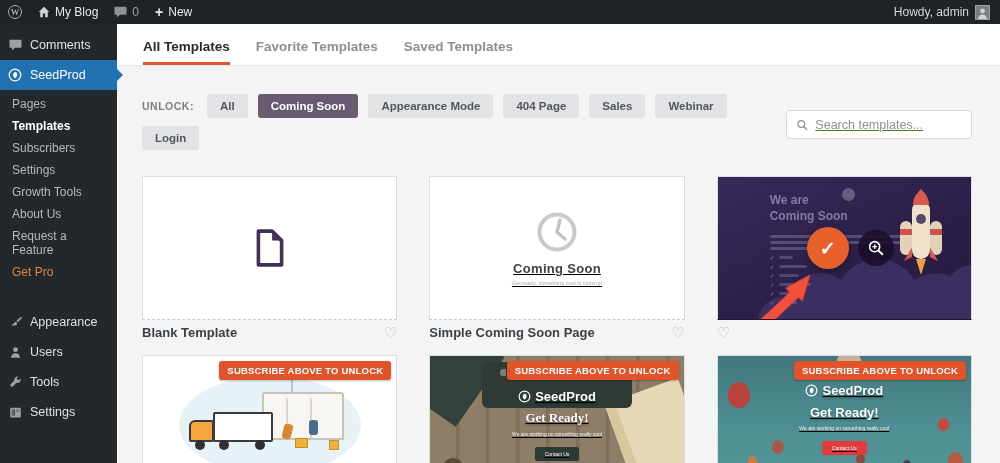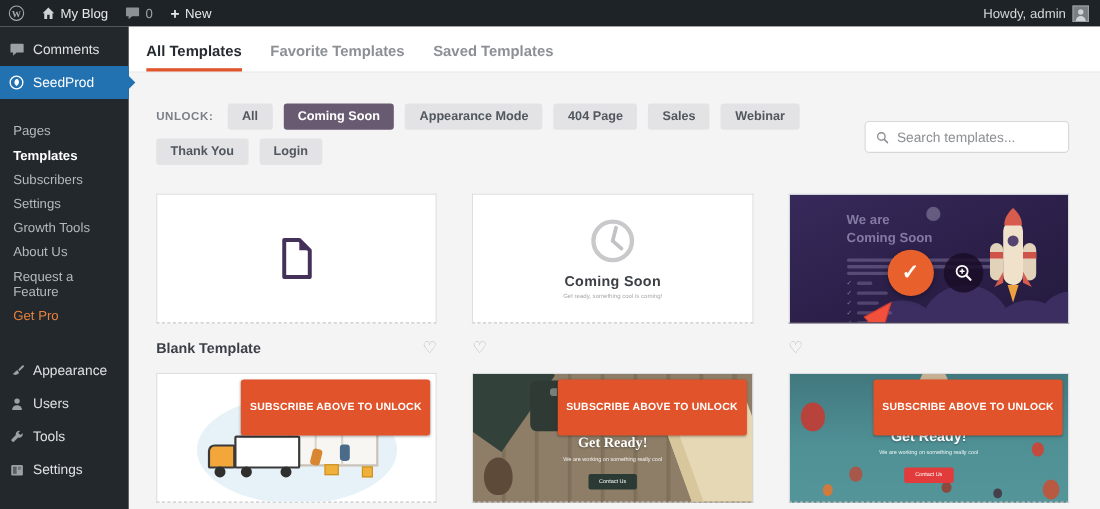--- a/index.html
+++ b/index.html
@@ -21,56 +21,56 @@
     align-items:end; justify-content:center; overflow:hidden; }
 
   
   .sidebar { position:absolute; top:24px; left:0; bottom:0; width:117px; background:#23282d;
     color:#dee0e2; font-size:12.5px; z-index:20; padding-top:6px; }
   .menu-item { display:flex; align-items:center; gap:8px; padding:8px 8px; cursor:pointer; position:relative; }
   .menu-item .mi-icon { width:14px; display:flex; justify-content:center; flex:none; }
   .menu-item.active { background:#2271b1; color:#fff; }
   .menu-arrow { position:absolute; right:-6px; top:50%; transform:translateY(-50%); width:0; height:0;
     border-top:7px solid transparent; border-bottom:7px solid transparent; border-left:7px solid #2271b1; }
-  .submenu { padding:3px 0 10px;margin-top:15px; }
+  .submenu { padding:3px 0 10px; }
   .submenu-item { padding:4px 12px; color:#b4b9be; font-size:12px; cursor:pointer; }
   .submenu-item.current { color:#fff; font-weight:bold; }
   .submenu-item.pro { color:#e8813c; }
   .menu-gap { height:14px; }
 
   
-  .content-header { position:absolute; left:107px; top:24px; right:0; height:42px; background:#fff;
+  .content-header { position:absolute; left:117px; top:24px; right:0; height:42px; background:#fff;
     border-bottom:1px solid #e3e5e8; display:flex; align-items:flex-end; padding-left:26px; gap:26px; z-index:10; }
   .tab { font-size:13.5px; font-weight:600; color:#8c8f94; padding-bottom:11px; cursor:pointer; }
   .tab.active { color:#262b31; font-weight:700; border-bottom:3px solid #e0552c; padding-bottom:8px; }
 
   
   .page-body { position:absolute; left:117px; top:66px; right:0; bottom:0; background:#f4f4f5;
     padding:0 28px 0 25px; }
   .filters { margin-top:28px; }
   .filter-row { display:flex; align-items:center; gap:10px; margin-bottom:8px; }
   .filter-label { font-size:10.5px; font-weight:bold; color:#7b7f87; letter-spacing:.5px; margin-right:3px; }
   .fbtn { background:#e3e3e6; color:#50575e; font-size:11.5px; font-weight:700; padding:6px 13px;
     border:none; border-radius:3px; cursor:pointer; font-family:inherit; }
   .fbtn.active { background:#685a70; color:#fff; }
   .searchbox { position:absolute; top:44px; right:28px; width:186px; height:29px; background:#fff;
     border:1px solid #d5d7db; border-radius:4px; display:flex; align-items:center; padding:0 9px; gap:7px; }
   .searchbox input { border:none; outline:none; width:100%; font-size:12.5px; color:#4d7c0f;
-    font-family:inherit; background:transparent; }
+    font-family:inherit; background:transparent;text-decoration:underline; }
   .searchbox input::placeholder { color:#8c8f94; }
 
   
   .grid { margin-top:26px; display:grid; grid-template-columns:repeat(3,1fr); column-gap:32px; row-gap:14px; }
-  .preview { height:118px; background:#fff; border:1px solid #dcdee1; border-bottom:1px dashed #c6c8cb;
-    position:relative; overflow:hidden; cursor:pointer; }
-  .trow { display:flex; justify-content:space-between; align-items:center; margin-top:13px; height:18px; }
+  .preview { height:144px; background:#fff; border:1px solid #dcdee1; border-bottom:1px dashed #c6c8cb;
+    position:relative; overflow:hidden; cursor:pointer;text-decoration:underline; }
+  .trow { display:flex; justify-content:space-between; align-items:center; margin-top:3px; height:18px; }
   .ttitle { font-size:13px; font-weight:700; color:#3b3f47; }
   .heart { color:#b9bcc1; font-size:15px; line-height:1; cursor:pointer; }
   .badge { position:absolute; top:5px; right:5px; background:#e1532a; color:#fff; font-size:9.5px;
-    font-weight:700; padding:20px 8px; border-radius:3px; letter-spacing:.2px; z-index:6;
+    font-weight:700; padding:4px 8px; border-radius:3px; letter-spacing:.2px; z-index:6;
     box-shadow:0 1px 2px rgba(0,0,0,.25); white-space:nowrap; }
 
   
   .p-blank { display:flex; align-items:center; justify-content:center; }
   
   .p-simple { display:flex; flex-direction:column; align-items:center; justify-content:center; }
   .cs-heading { font-size:13px; font-weight:700; color:#3c4045; letter-spacing:.3px; margin-top:7px; }
   .cs-sub { font-size:5.5px; color:#a6a8ad; margin-top:4px; }
 
   
@@ -251,21 +251,20 @@
     <div class="filter-row">
       <span class="filter-label">UNLOCK:</span>
       <button class="fbtn">All</button>
       <button class="fbtn active">Coming Soon</button>
       <button class="fbtn">Appearance Mode</button>
       <button class="fbtn">404 Page</button>
       <button class="fbtn">Sales</button>
       <button class="fbtn">Webinar</button>
     </div>
     <div class="filter-row">
-      <button class="fbtn">Thank You</button>
       <button class="fbtn">Login</button>
     </div>
   </div>
 
   <div class="searchbox">
     <svg width="14" height="14" viewBox="0 0 20 20">
       <circle cx="8.5" cy="8.5" r="5.5" stroke="#8c8f94" stroke-width="2" fill="none"></circle>
       <line x1="12.8" y1="12.8" x2="17.5" y2="17.5" stroke="#8c8f94" stroke-width="2.2" stroke-linecap="round"></line>
     </svg>
     <input type="text" placeholder="Search templates..." style="">
@@ -290,20 +289,21 @@
       <div class="preview p-simple">
         <svg width="44" height="44" viewBox="0 0 44 44">
           <circle cx="22" cy="22" r="17.5" stroke="#c9c9cc" stroke-width="4" fill="none"></circle>
           <line x1="22" y1="22" x2="25" y2="10" stroke="#c2c2c6" stroke-width="3.4" stroke-linecap="round"></line>
           <line x1="22" y1="22" x2="30" y2="29" stroke="#c2c2c6" stroke-width="3.4" stroke-linecap="round"></line>
         </svg>
         <div class="cs-heading">Coming Soon</div>
         <div class="cs-sub">Get ready, something cool is coming!</div>
       </div>
       <div class="trow">
+        <span class="ttitle">Simple Coming Soon Page</span>
         <span class="heart">♡</span>
       </div>
     </div>
 
     <div class="tcard">
       <div class="preview p-rocket">
         <span class="cloud" style="left:66px;top:96px;width:72px;height:72px;"></span>
         <span class="cloud" style="left:118px;top:82px;width:84px;height:84px;"></span>
         <span class="cloud" style="left:180px;top:96px;width:76px;height:76px;"></span>
         <span class="cloud" style="left:226px;top:88px;width:58px;height:58px;"></span>

